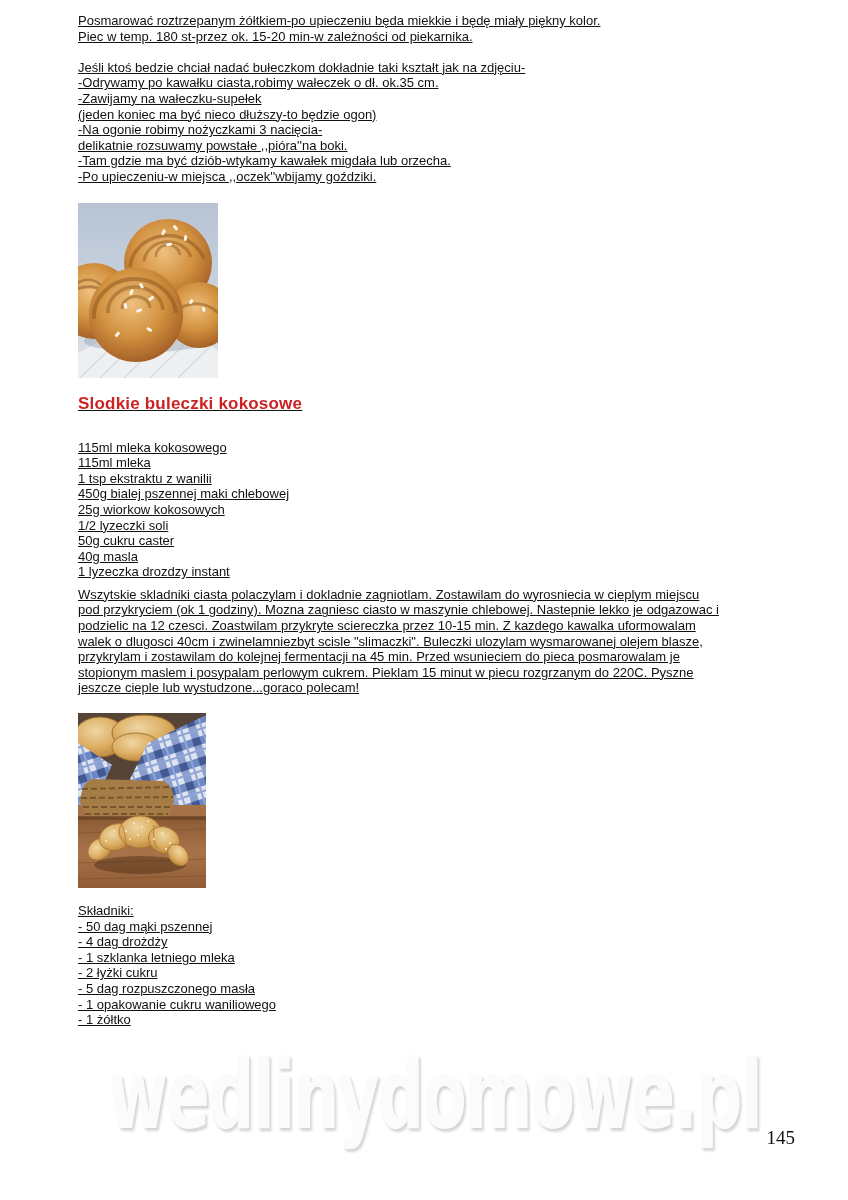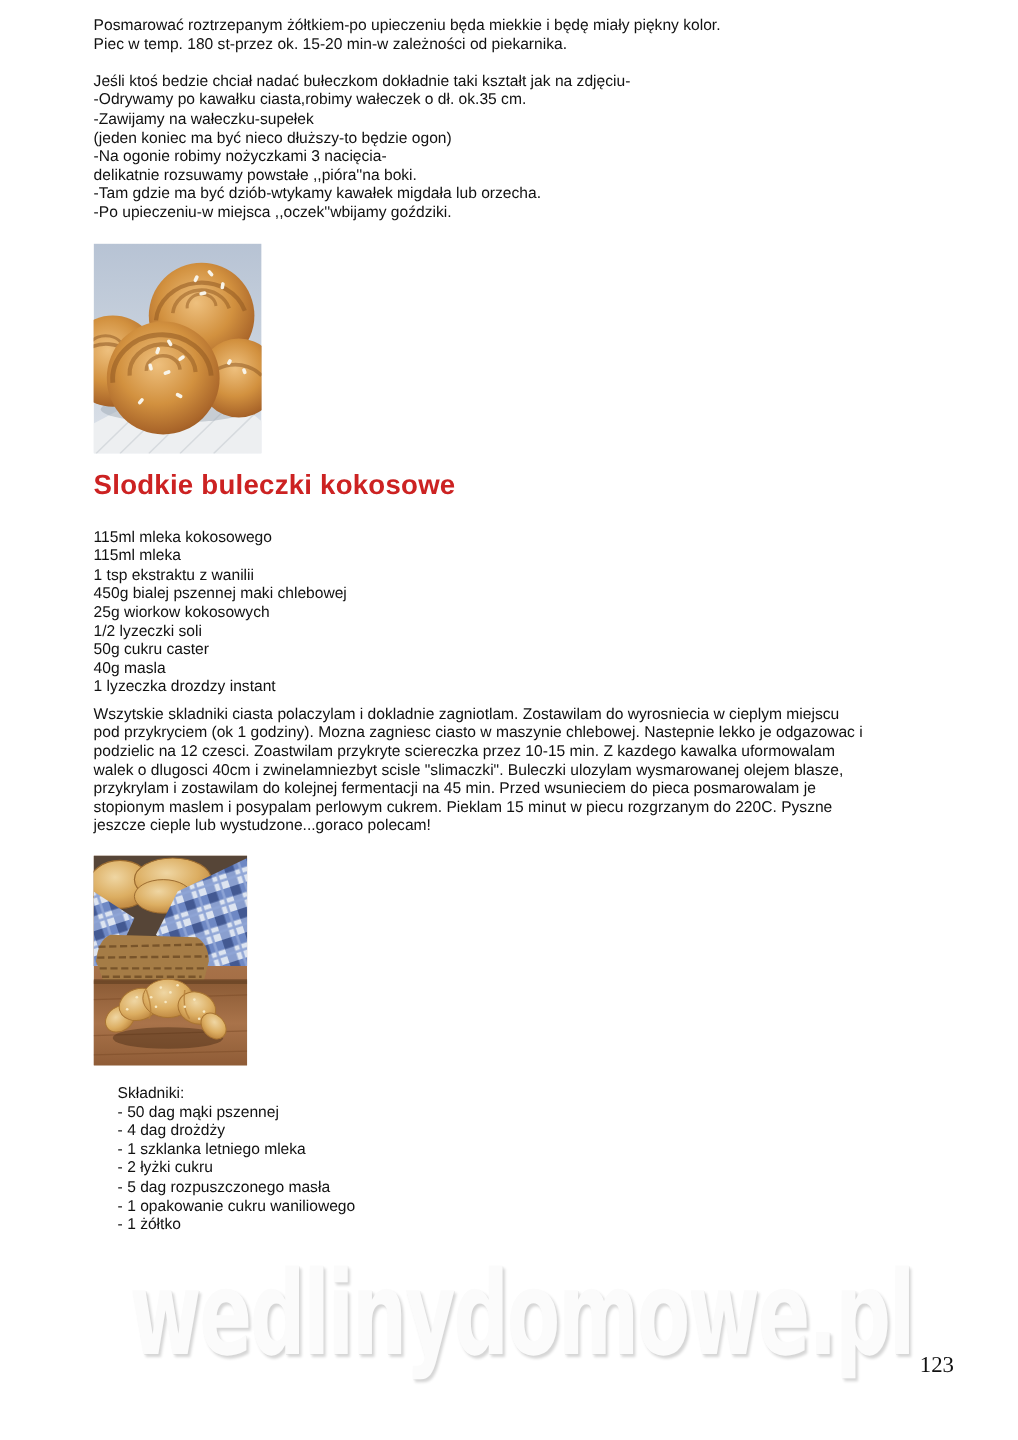--- a/index.html
+++ b/index.html
@@ -11,36 +11,37 @@
     overflow: hidden;
     font-family: "Liberation Sans", "DejaVu Sans", sans-serif;
     font-size: 13px;
     line-height: 15.6px;
     color: #111111;
   }
   .content {
     position: relative;
     z-index: 1;
     padding: 13px 24px 0 78px;
+    text-decoration: underline;
   }
   .tblock { white-space: pre-line; margin: 0; }
   .m-gap   { margin-top: 15.6px; }
   .m-gap18 { margin-top: 18px; }
   .m-gap14 { margin-top: 26px; }
   .m-gap7  { margin-top: 7px; }
-  .m-gap15 { margin-top: 15px; margin-left: 20px; }
+  .m-gap15 { margin-top: 15px; }
   .photo {
     display: block;
     margin: 0;
     line-height: 0;
   }
   .photo1 { margin-top: 18px; }
   .photo2 { margin-top: 17px; }
   h2.recipe-title {
-    font-size: 23px;
+    font-size: 17px;
     line-height: 20px;
     font-weight: bold;
     color: #cc2222;
     margin: 16px 0 4px 0;
     letter-spacing: 0.2px;
   }
   .watermark {
     position: absolute;
     left: 108px;
     top: 1042px;
@@ -242,15 +243,15 @@
 - 50 dag mąki pszennej
 - 4 dag drożdży
 - 1 szklanka letniego mleka
 - 2 łyżki cukru
 - 5 dag rozpuszczonego masła
 - 1 opakowanie cukru waniliowego
 - 1 żółtko</p>
 
   </div>
 
-  <div class="page-number">123</div>
+  <div class="page-number">145</div>
 
 </div>
 
 </body></html>

